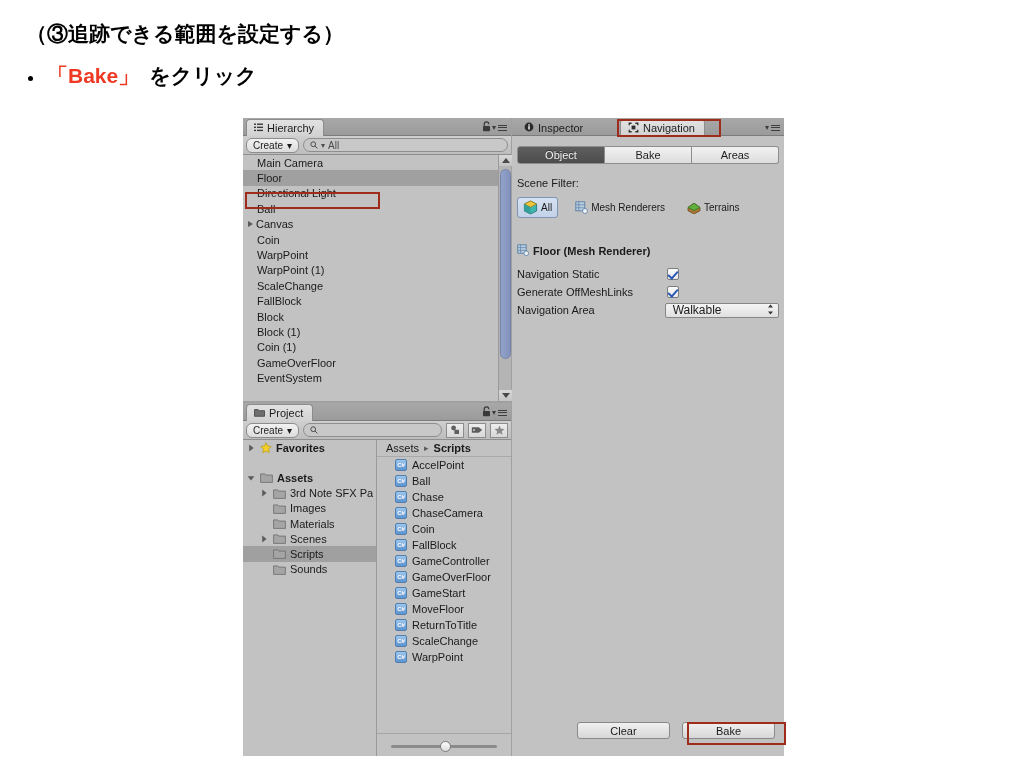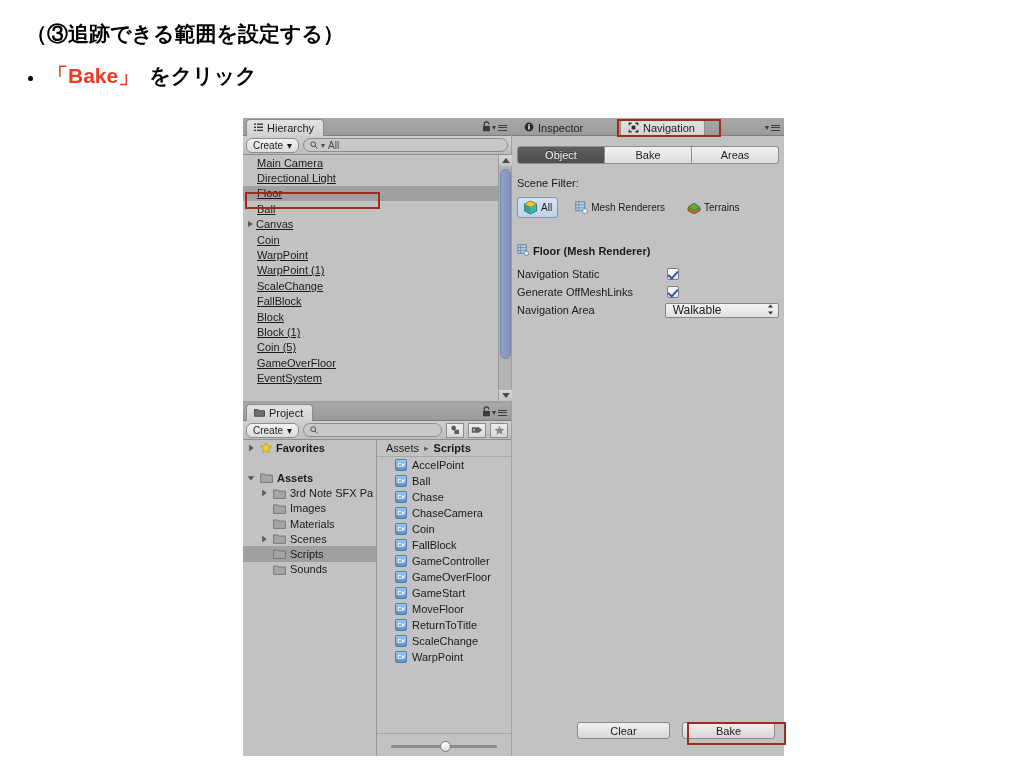--- a/index.html
+++ b/index.html
@@ -77,21 +77,21 @@
   }
   .search-field {
     flex: 1; height: 14px;
     background: #c8c8c8;
     border: 1px solid #8e8e8e; border-radius: 7px;
     display: flex; align-items: center; padding: 0 6px; gap: 3px;
     font-size: 10px; color: #4a4a4a;
   }
 
   
-  .list { position: absolute; overflow: hidden; background: #c2c2c2; text-decoration: underline; }
+  .list { position: absolute; overflow: hidden; background: #c2c2c2; }
   .row {
     height: 15.4px; display: flex; align-items: center;
     padding-left: 14px; font-size: 11px; color: #1a1a1a;
     white-space: nowrap;
   }
   .row.selected { background: #a0a0a0; }
   .arrow {
     width: 0; height: 0; margin-right: 3px; margin-left: -9px;
     border-left: 5px solid #5b5b5b;
     border-top: 3.5px solid transparent;
@@ -284,27 +284,27 @@
           </span>
           <span style="font-size:8px;color:#4d4d4d;">▾</span>
           <span>All</span>
         </div>
       </div>
 
       <div class="list" id="hierarchy-list" style="left:0;top:37px;width:255px;height:246px;">
           <div class="row">
             <span>Main Camera</span>
           </div>
-          <div class="row">
-            <span>Directional Light</span>
-          </div>
           <div class="row selected">
             <span>Floor</span>
           </div>
           <div class="row">
+            <span>Directional Light</span>
+          </div>
+          <div class="row">
             <span>Ball</span>
           </div>
           <div class="row">
             <span class="arrow"></span>
             <span>Canvas</span>
           </div>
           <div class="row">
             <span>Coin</span>
           </div>
           <div class="row">
@@ -319,21 +319,21 @@
           <div class="row">
             <span>FallBlock</span>
           </div>
           <div class="row">
             <span>Block</span>
           </div>
           <div class="row">
             <span>Block (1)</span>
           </div>
           <div class="row">
-            <span>Coin (5)</span>
+            <span>Coin (1)</span>
           </div>
           <div class="row">
             <span>GameOverFloor</span>
           </div>
           <div class="row">
             <span>EventSystem</span>
           </div>
         </div>
 
       <div class="vscroll" style="left:255px;top:37px;height:246px;">

